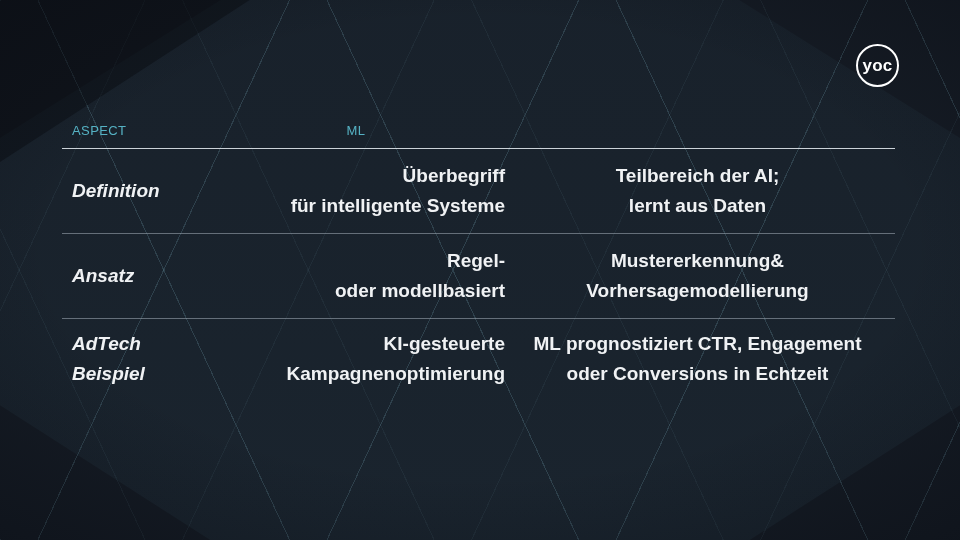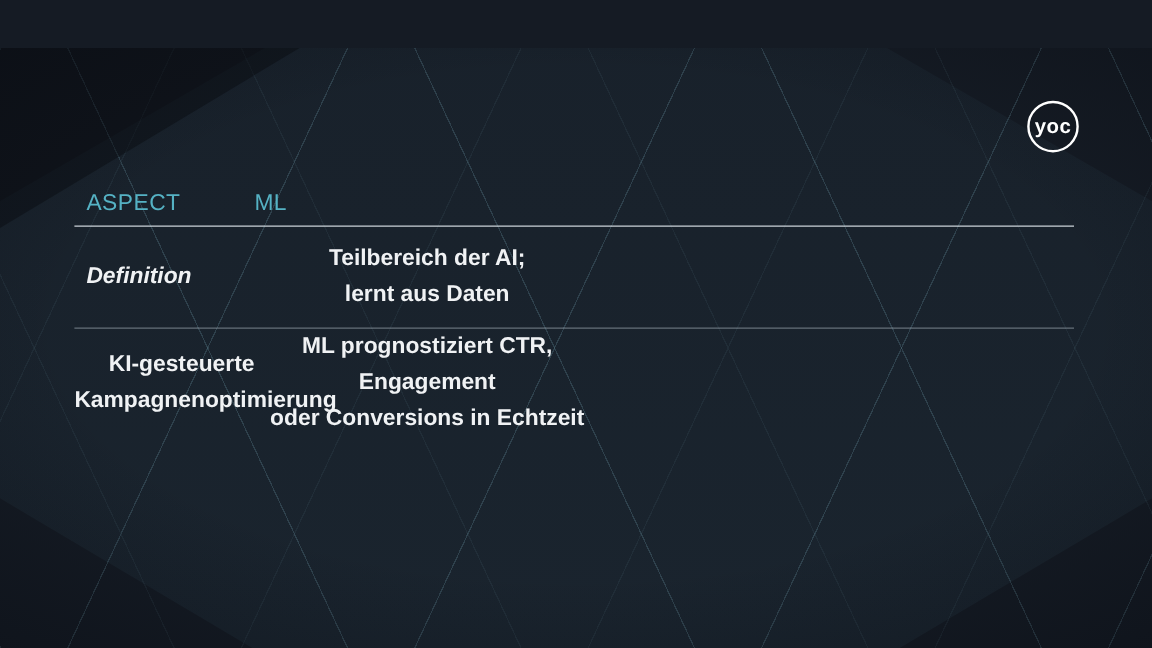--- a/index.html
+++ b/index.html
@@ -1,21 +1,21 @@
 <!DOCTYPE html>
 <html><head>
 <meta charset="utf-8">
 <style>
   html,body{margin:0;padding:0;}
   body{
     width:960px;height:540px;overflow:hidden;position:relative;
     background:#151b24;
     font-family:"Liberation Sans", sans-serif;
   }
-  .slide{position:absolute;inset:0;overflow:hidden;margin-top:40px;}
+  .slide{position:absolute;inset:0;overflow:hidden;}
 
   
   .shade-center{
     position:absolute;inset:0;
     background:linear-gradient(180deg, rgba(70,115,135,0.07), rgba(70,115,135,0.10));
     clip-path:polygon(50% -30%, 122% 50%, 50% 132%, -22% 50%);
   }
   .shade-tl{
     position:absolute;inset:0;
     background:rgba(8,10,16,0.45);
@@ -41,25 +41,25 @@
     display:flex;align-items:center;justify-content:center;
     color:#ffffff;font-size:17px;font-weight:700;letter-spacing:0.3px;
   }
 
   
   .table{position:absolute;left:62px;top:112px;width:833px;}
   .thead{
     display:grid;grid-template-columns:150px 293px 1fr;
     height:36px;align-items:center;
     border-bottom:1px solid rgba(223,229,235,0.9);
-    color:#55b2c4;font-size:19px;font-weight:500;letter-spacing:0.4px;
+    color:#55b2c4;font-size:13px;font-weight:500;letter-spacing:0.4px;
   }
   .th-aspect{padding-left:10px;}
   .th-ki{text-align:right;}
-  .th-ml{text-align:left;padding-right:5px;}
+  .th-ml{text-align:center;padding-right:5px;}
 
   .trow{
     display:grid;grid-template-columns:150px 293px 1fr;
     align-items:center;
     border-bottom:1px solid rgba(164,174,186,0.55);
     height:84px;
   }
   .trow:last-child{border-bottom:none;height:80px;}
   .cell{
     font-size:19px;font-weight:600;color:#f0f2f4;line-height:30px;
@@ -83,26 +83,37 @@
   </div>
 
   <div class="table">
     <div class="thead">
       <div class="th-aspect">ASPECT</div>
       <div class="th-ml">ML</div>
     </div>
 
     <div class="trow">
       <div class="cell cell-aspect">Definition</div>
+      <div class="cell cell-ki">Überbegriff
+für intelligente Systeme</div>
       <div class="cell cell-ml">Teilbereich der AI;
 lernt aus Daten</div>
     </div>
 
+    <div class="trow">
+      <div class="cell cell-aspect">Ansatz</div>
+      <div class="cell cell-ki">Regel-
+oder modellbasiert</div>
+      <div class="cell cell-ml">Mustererkennung&amp;
+Vorhersagemodellierung</div>
+    </div>
 
 
     <div class="trow">
+      <div class="cell cell-aspect">AdTech
+Beispiel</div>
       <div class="cell cell-ki">KI-gesteuerte
 Kampagnenoptimierung</div>
       <div class="cell cell-ml">ML prognostiziert CTR, Engagement
 oder Conversions in Echtzeit</div>
     </div>
   </div>
 </div>
 
 </body></html>

